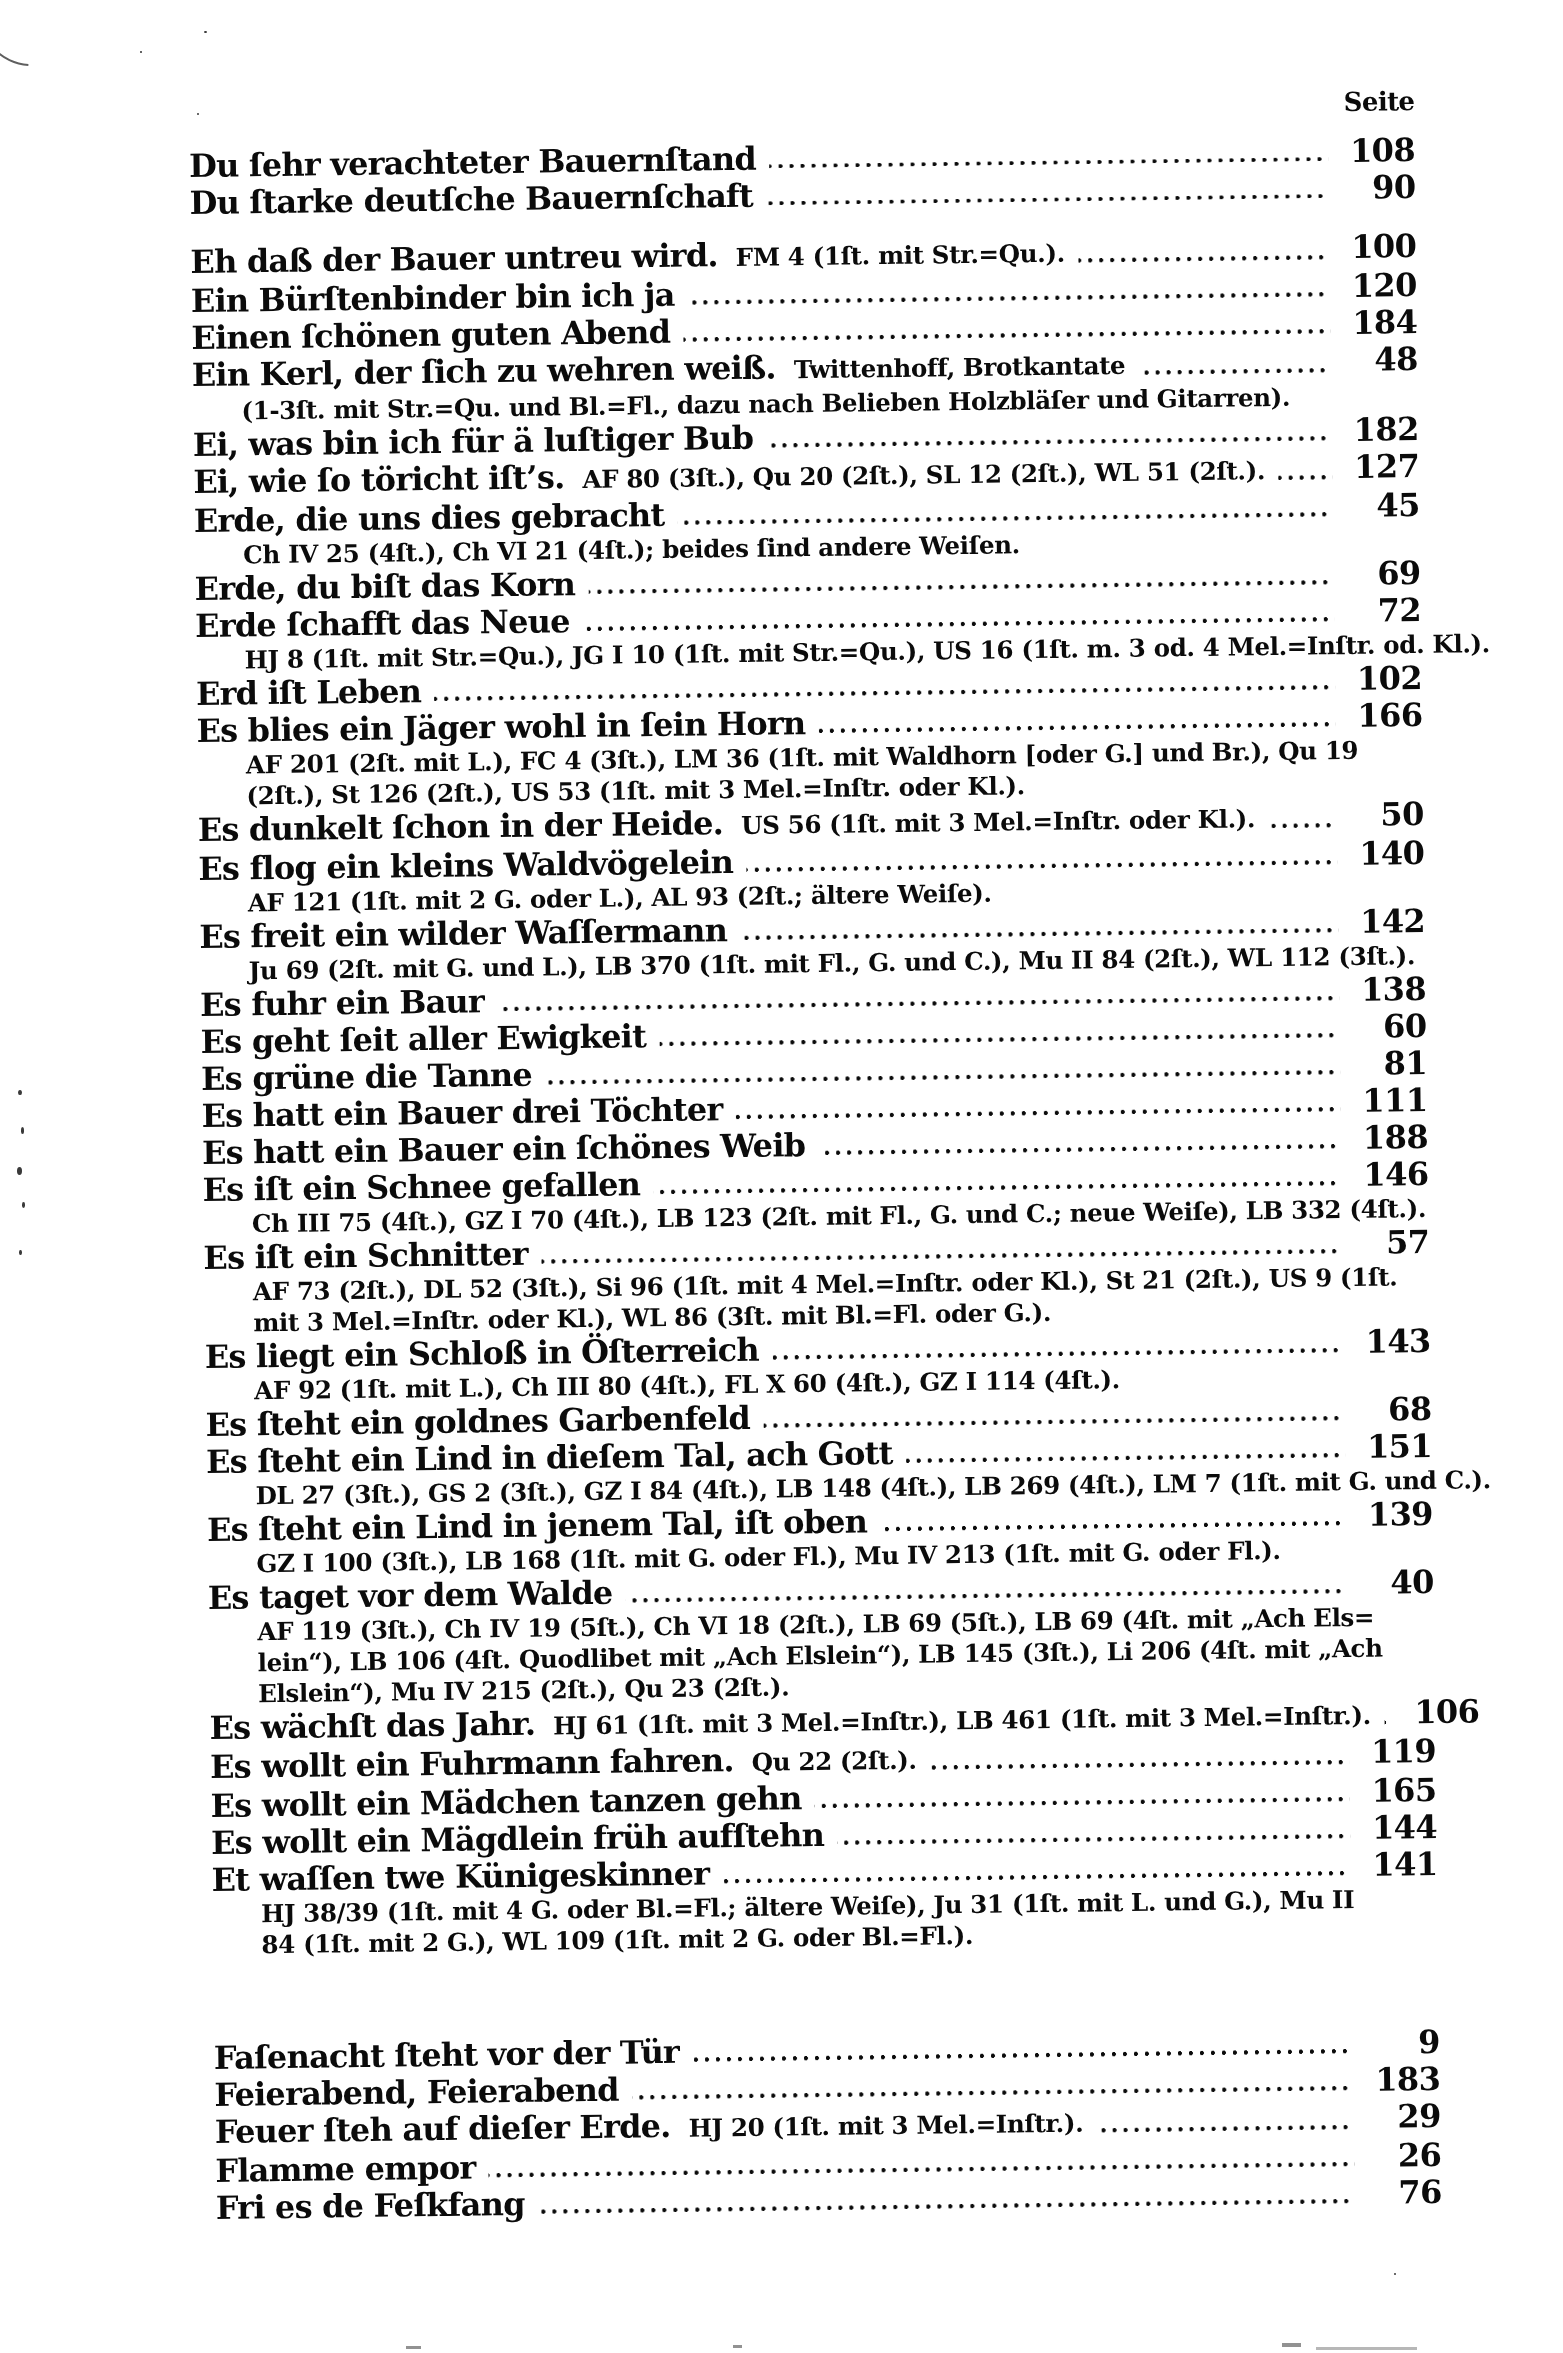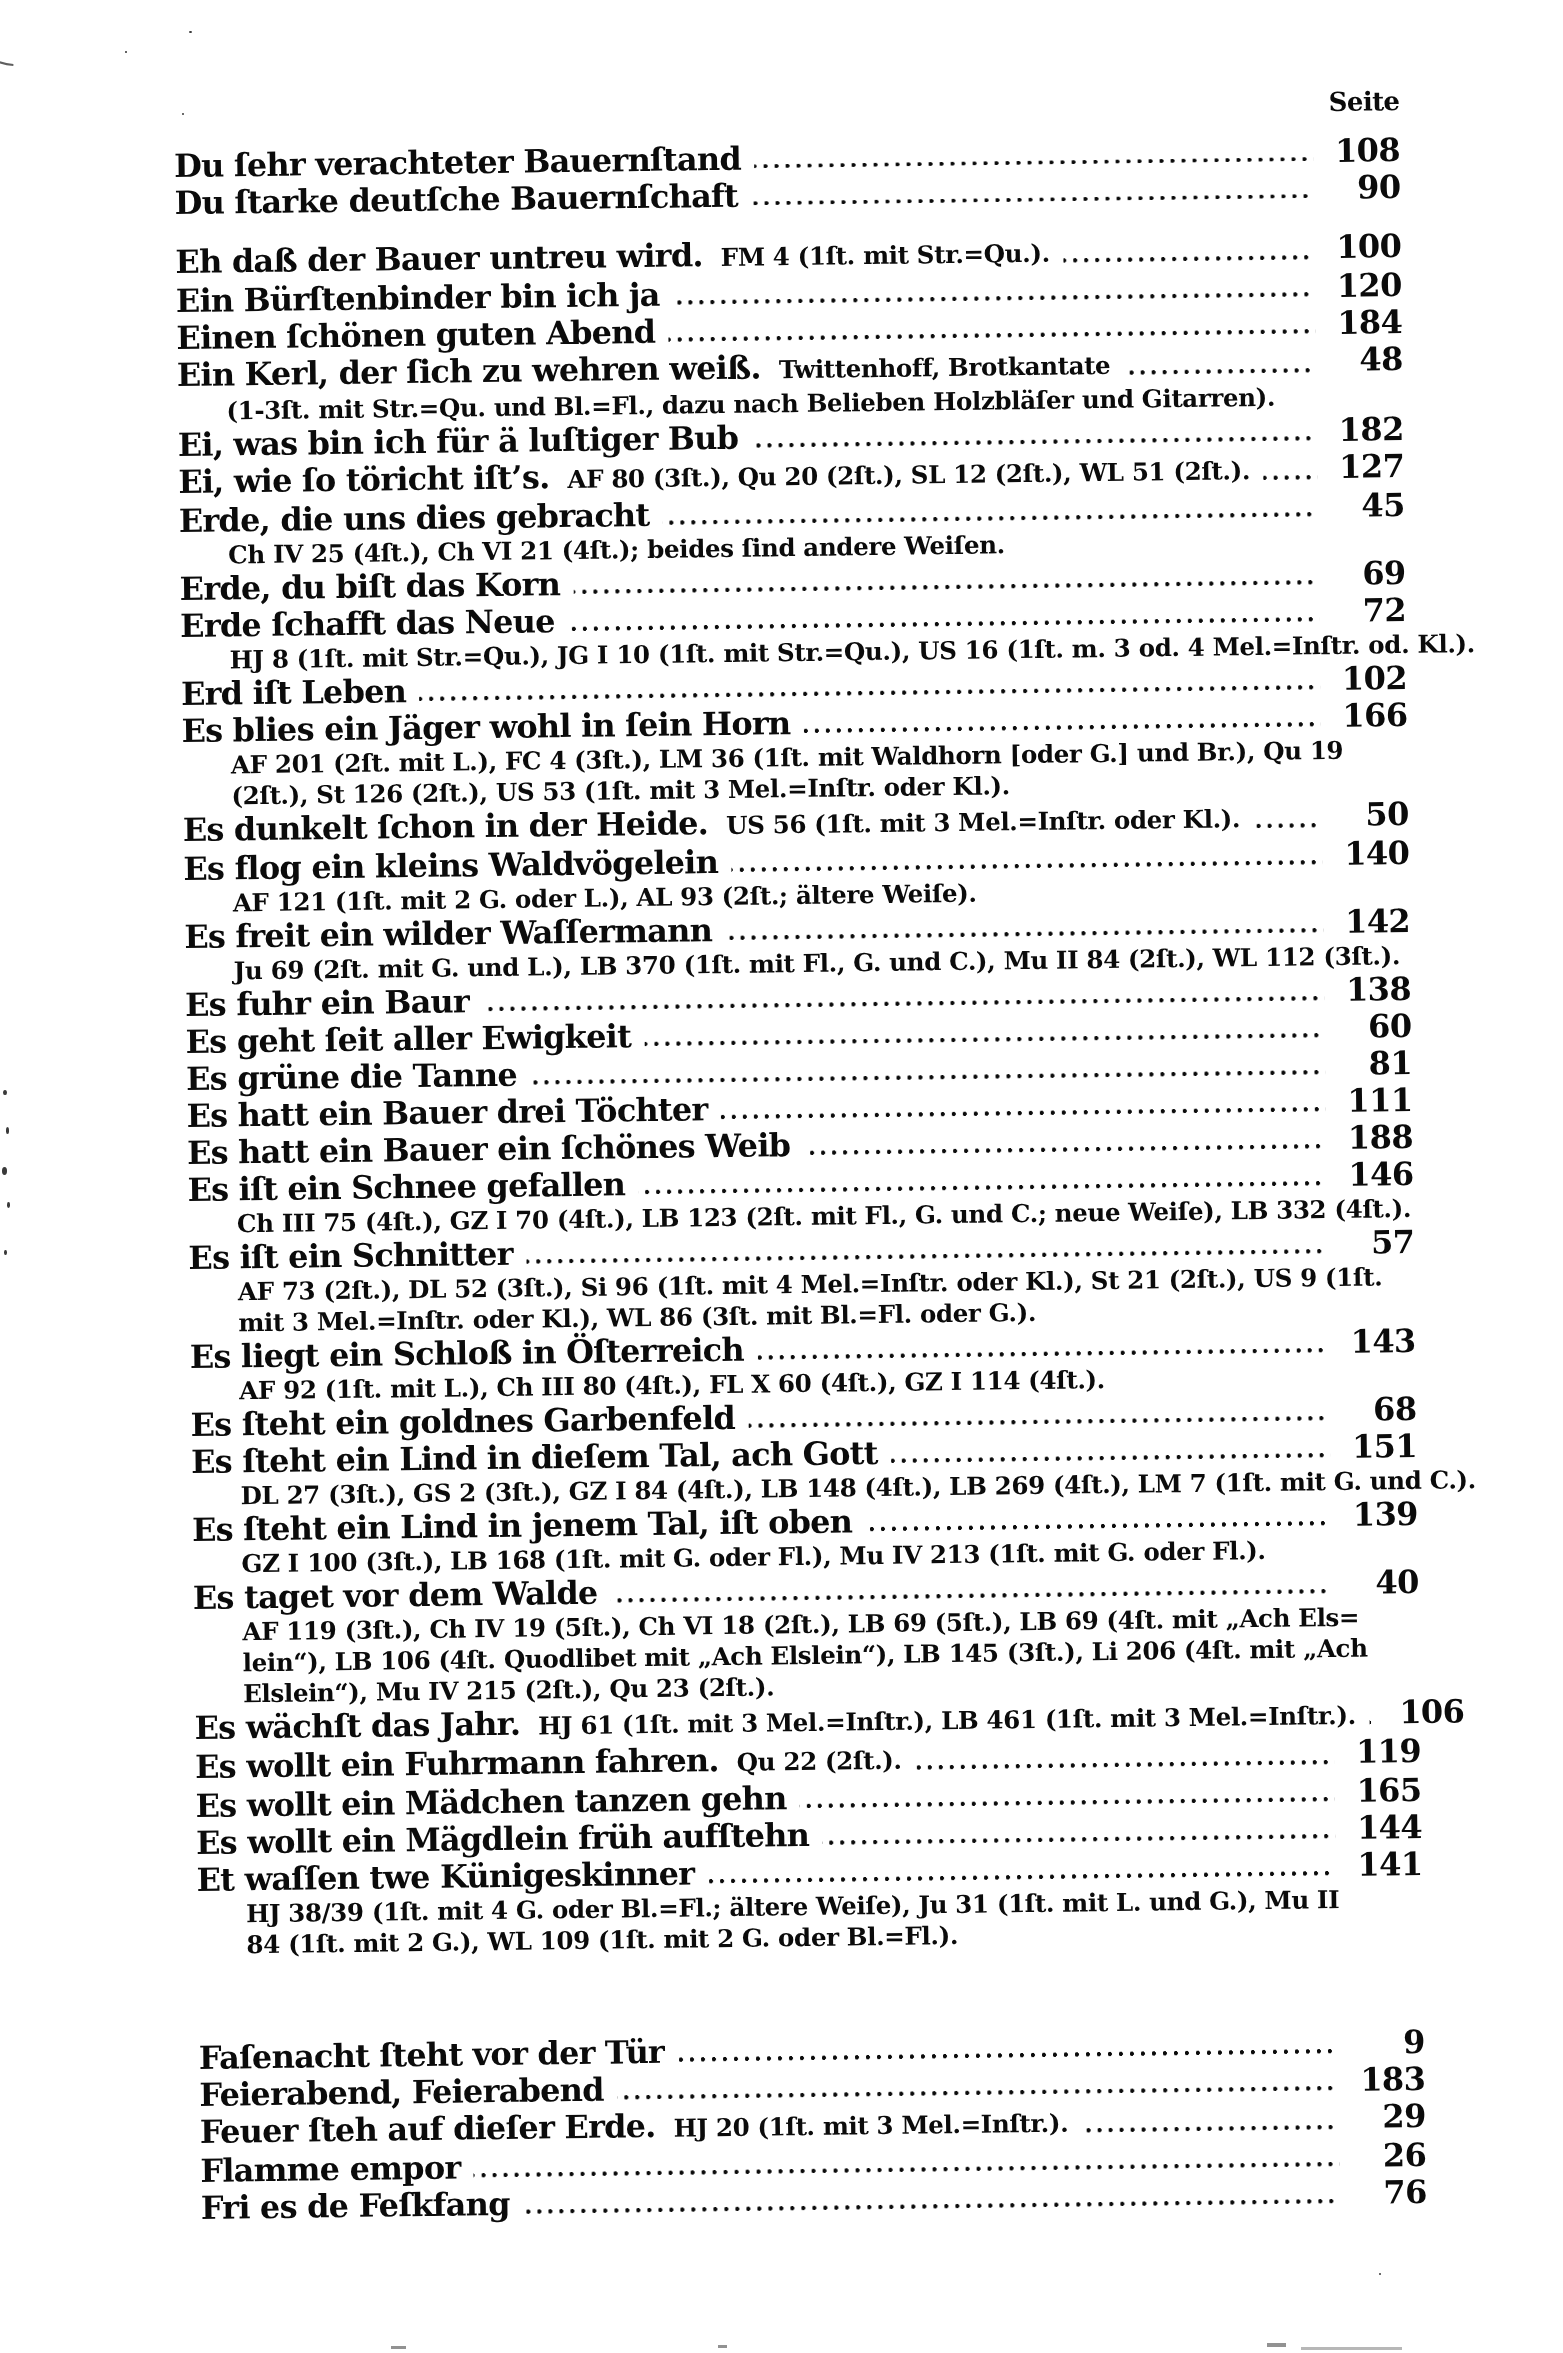--- a/index.html
+++ b/index.html
@@ -4,21 +4,21 @@
 <style>
   html,body { margin:0; padding:0; }
   body {
     width:1564px; height:2354px;
     background:#ffffff;
     position:relative;
     overflow:hidden;
     font-family:"DejaVu Serif", serif;
     color:#0b0b0b;
   }
-  .sheet { position:absolute; inset:0; }
+  .sheet { position:absolute; inset:0;margin-left:15px; }
   .content {
     position:absolute; left:190px; top:103px; width:1226px;
     transform:rotate(-0.75deg);
     transform-origin:0 60%;
   }
   .seite {
     text-align:right;
     font-size:26px; font-weight:bold;
     line-height:29px;
     margin-bottom:15.6px;

